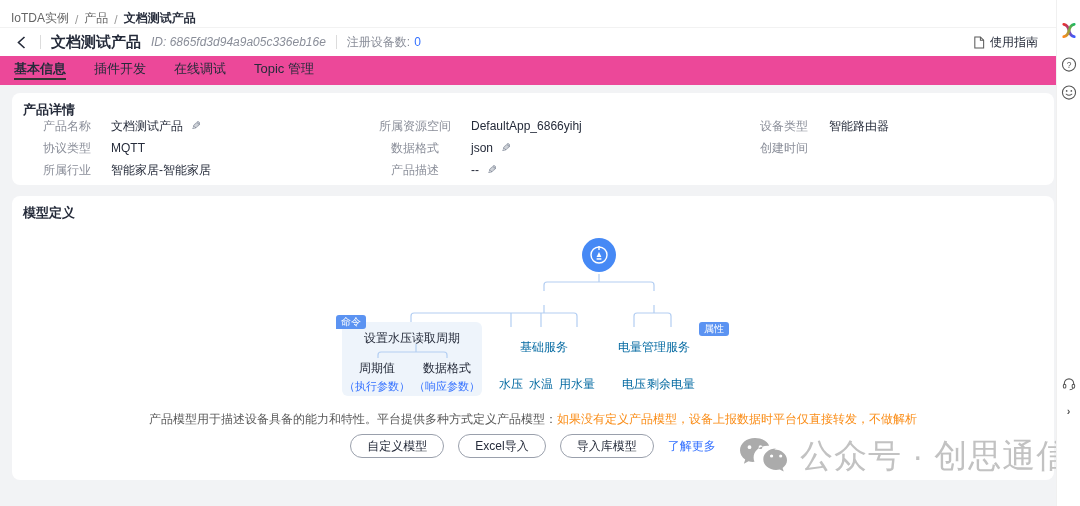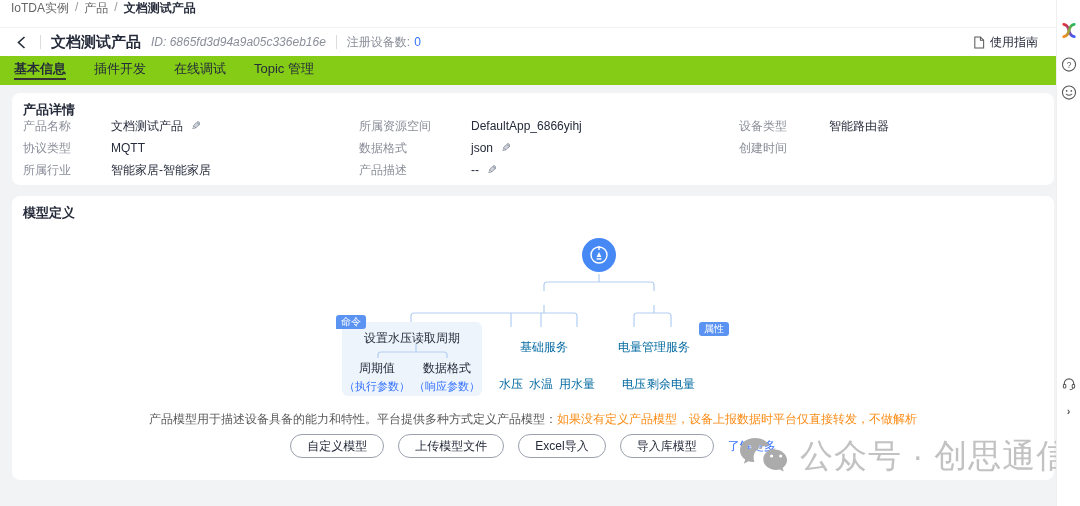--- a/index.html
+++ b/index.html
@@ -3,51 +3,51 @@
 <meta charset="utf-8">
 <style>
   * { margin:0; padding:0; box-sizing:border-box; }
   html,body { background:#e9eaee; }
   body { font-family:"Liberation Sans","DejaVu Sans",sans-serif; }
   .screen { position:relative; width:1080px; height:506px; background:#f2f3f5; overflow:hidden; }
   .main { position:absolute; left:0; top:0; width:1056px; height:506px; }
 
   
   .breadcrumb-bar { position:absolute; left:0; top:0; width:100%; height:28px; background:#fff;
-    display:flex; align-items:flex-start; padding-left:11px; font-size:12px; color:#666;
+    display:flex; align-items:flex-end; padding-left:11px; font-size:12px; color:#666;
     border-bottom:1px solid #f2f2f2; }
   .bc-item { cursor:pointer; }
   .bc-sep { margin:0 6px; color:#999; }
   .bc-current { color:#252b3a; font-weight:bold; }
 
   .title-bar { position:absolute; left:0; top:28px; width:100%; height:28px; background:#fff;
     display:flex; align-items:center; padding-left:12px; }
   .back-btn { width:18px; height:18px; display:flex; align-items:center; justify-content:center; cursor:pointer; }
   .vdiv { width:1px; height:14px; background:#dcdcdc; margin:0 10px; }
   .page-title { font-size:15px; font-weight:bold; color:#252b3a; }
   .pid { font-size:12px; color:#8a8e99; margin-left:10px;font-style:italic; }
   .devcount { font-size:12px; color:#8a8e99; }
   .devnum { font-size:12px; color:#3370ff; margin-left:4px; cursor:pointer; }
   .guide-btn { position:absolute; right:18px; top:0; height:28px; display:flex; align-items:center; gap:5px;
     font-size:12px; color:#252b3a; cursor:pointer; }
 
-  .tab-bar { position:absolute; left:0; top:56px; width:100%; height:29px; background:#84cc16;
+  .tab-bar { position:absolute; left:0; top:56px; width:100%; height:29px; background:#ec4899;
     display:flex; align-items:center; padding-left:14px; gap:28px; }
   .tab { position:relative; font-size:13px; color:#252b3a; height:29px; line-height:26px; cursor:pointer; }
   .tab.active { font-weight:bold; }
   .tab.active::after { content:""; position:absolute; left:0; right:0; bottom:5px; height:2px; background:#333; }
 
   
   .content { position:absolute; left:0; top:85px; width:100%; height:421px; background:#f2f3f5; }
   .card { position:absolute; left:12px; width:1042px; background:#fff; border-radius:8px; }
   .card1 { top:8px; height:92px; }
   .card2 { top:111px; height:284px; }
   .card-title { position:absolute; left:11px; top:8px; font-size:13px; font-weight:bold; color:#252b3a; }
 
-  .fcol { position:absolute; top:22px; }
+  .fcol { position:absolute; top:22px;text-align:center; }
   .frow { display:flex; align-items:center; height:22px; font-size:12px; }
   .flabel { color:#8a8e99; flex:0 0 var(--lw); }
   .fvalue { color:#252b3a; }
   .edit-icon { color:#6b7587; font-size:12px; margin-left:8px; cursor:pointer; transform:scaleX(-1); display:inline-block; }
 
   
   .diagram { position:absolute; inset:0; }
   .tree-lines { position:absolute; left:320px; top:20px; z-index:2; }
   .root-node { position:absolute; left:570px; top:42px; width:34px; height:34px; border-radius:50%;
     background:#4689f5; z-index:3; display:flex; align-items:center; justify-content:center; cursor:pointer; }
@@ -232,21 +232,20 @@
           <div class="badge badge-cmd">命令</div>
           <div class="badge badge-prop">属性</div>
         </div>
 
         <div class="model-desc">
           <span>产品模型用于描述设备具备的能力和特性。平台提供多种方式定义产品模型：</span><span class="hl">如果没有定义产品模型，设备上报数据时平台仅直接转发，不做解析</span>
         </div>
 
         <div class="model-actions">
           <button class="pill-btn">自定义模型</button>
-          <button class="pill-btn">上传模型文件</button>
           <button class="pill-btn">Excel导入</button>
           <button class="pill-btn">导入库模型</button>
           <span class="more-link">了解更多</span>
         </div>
       </div>
     </div>
   </div>
 
   <div class="watermark">
     <svg width="52" height="42" viewBox="0 0 52 42">

